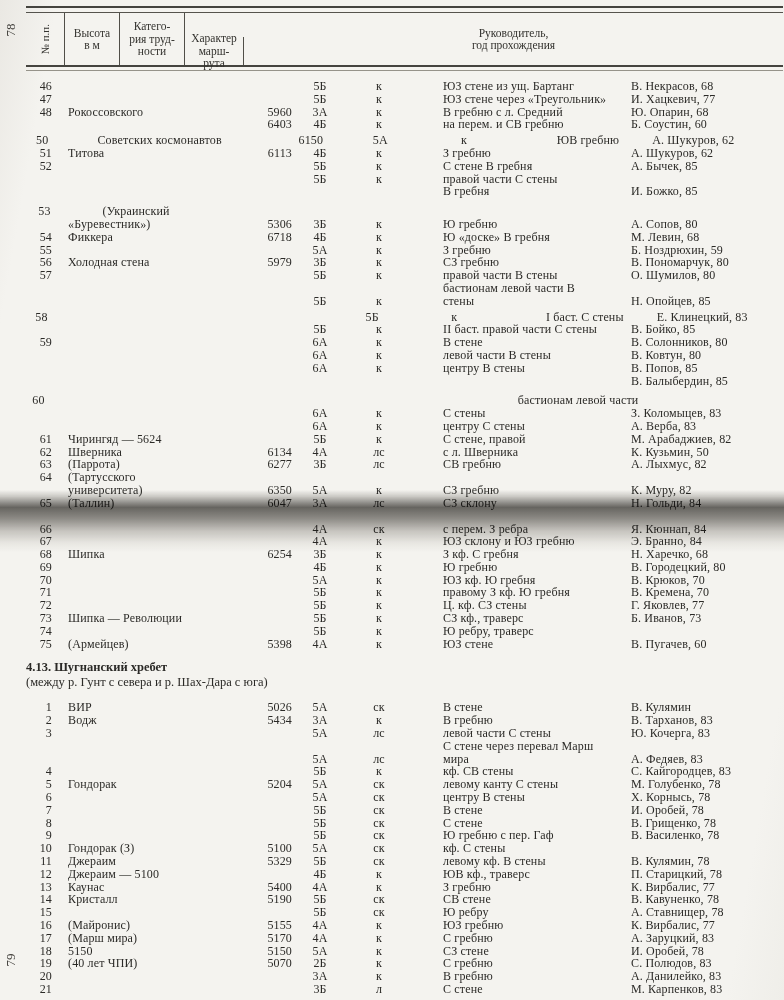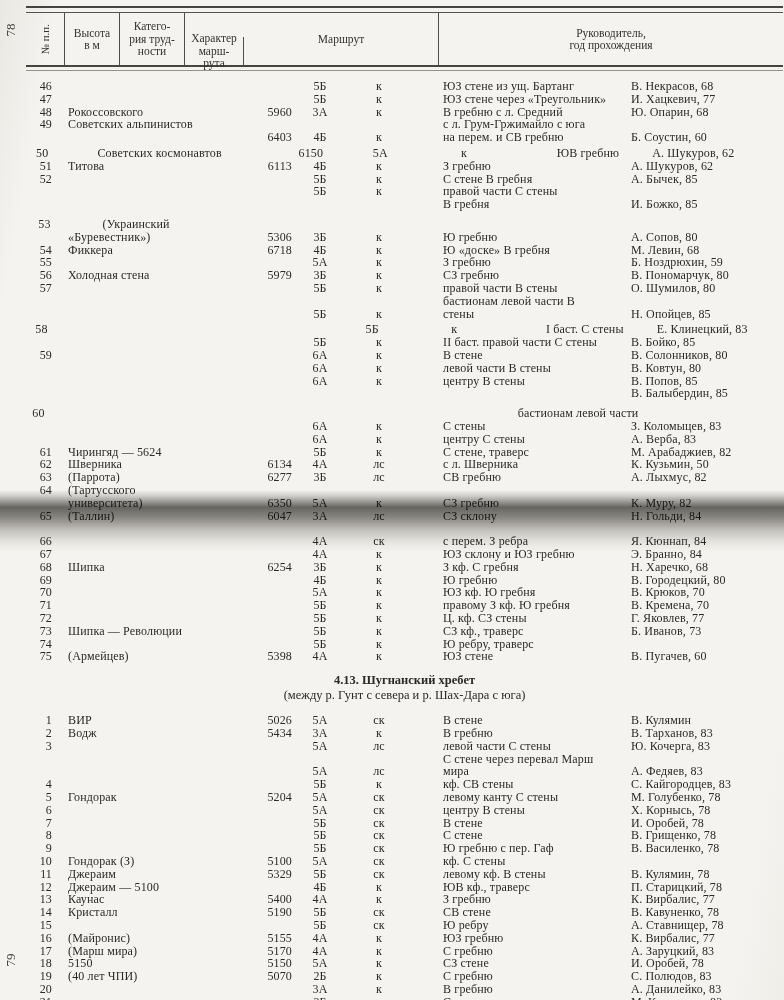--- a/index.html
+++ b/index.html
@@ -36,21 +36,21 @@
   .c-name{width:168px;padding-left:16px;}
   .c-h{width:72px;text-align:right;}
   .c-cat{width:56px;text-align:center;}
   .c-ch{width:62px;text-align:center;}
   .c-route{flex:1;padding-left:33px;}
   .c-lead{width:152px;}
   .gap-1{margin-top:3px;gap:33px;}
   .gap-2{margin-top:7px;gap:36px;}
   .gap-3{margin-top:13px;}
 
-  .section-heading{text-align:center;font-weight:bold;font-size:12.5px;line-height:15px;margin-top:10px;}
+  .section-heading{text-align:left;font-weight:bold;font-size:12.5px;line-height:15px;margin-top:10px;}
   .section-heading .sub{font-weight:normal;}
   .rows-2{padding-top:11px;}
 
   .scan-band{
     position:absolute;left:0;top:490px;width:784px;height:62px;pointer-events:none;
     background:linear-gradient(180deg,
       rgba(90,88,82,0) 0%,
       rgba(90,88,82,0.25) 10%,
       rgba(55,53,49,0.74) 28%,
       rgba(75,72,67,0.60) 46%,
@@ -82,23 +82,20 @@
       <div class="hc hc-cat">
         <span>Катего-</span>
         <span>рия труд-</span>
         <span>ности</span>
       </div>
       <div class="hc hc-ch">
         <span>Характер</span>
         <span>марш-</span>
         <span>рута</span>
       </div>
-      <div class="hc hc-route">
-        <span>Маршрут</span>
-      </div>
       <div class="hc hc-lead">
         <span>Руководитель,</span>
         <span>год прохождения</span>
       </div>
     </div>
     <div class="header-underline"></div>
 
     <div class="rows" id="rows-1">
         <div class="row">
           <span class="c c-num">46</span>
@@ -121,29 +118,20 @@
         <div class="row">
           <span class="c c-num">48</span>
           <span class="c c-name">Рокоссовского</span>
           <span class="c c-h">5960</span>
           <span class="c c-cat">3А</span>
           <span class="c c-ch">к</span>
           <span class="c c-route">В гребню с л. Средний</span>
           <span class="c c-lead">Ю. Опарин, 68</span>
         </div>
         <div class="row">
-          <span class="c c-num">49</span>
-          <span class="c c-name">Советских альпинистов</span>
-          <span class="c c-h"></span>
-          <span class="c c-cat"></span>
-          <span class="c c-ch"></span>
-          <span class="c c-route">с л. Грум-Гржимайло с юга</span>
-          <span class="c c-lead"></span>
-        </div>
-        <div class="row">
           <span class="c c-num"></span>
           <span class="c c-name"></span>
           <span class="c c-h">6403</span>
           <span class="c c-cat">4Б</span>
           <span class="c c-ch">к</span>
           <span class="c c-route">на перем. и СВ гребню</span>
           <span class="c c-lead">Б. Соустин, 60</span>
         </div>
         <div class="row gap-1">
           <span class="c c-num">50</span>
@@ -342,21 +330,21 @@
           <span class="c c-ch">к</span>
           <span class="c c-route">центру С стены</span>
           <span class="c c-lead">А. Верба, 83</span>
         </div>
         <div class="row">
           <span class="c c-num">61</span>
           <span class="c c-name">Чирингяд — 5624</span>
           <span class="c c-h"></span>
           <span class="c c-cat">5Б</span>
           <span class="c c-ch">к</span>
-          <span class="c c-route">С стене, траверс</span>
+          <span class="c c-route">С стене, правой</span>
           <span class="c c-lead">М. Арабаджиев, 82</span>
         </div>
         <div class="row">
           <span class="c c-num">62</span>
           <span class="c c-name">Шверника</span>
           <span class="c c-h">6134</span>
           <span class="c c-cat">4А</span>
           <span class="c c-ch">лс</span>
           <span class="c c-route">с л. Шверника</span>
           <span class="c c-lead">К. Кузьмин, 50</span>

